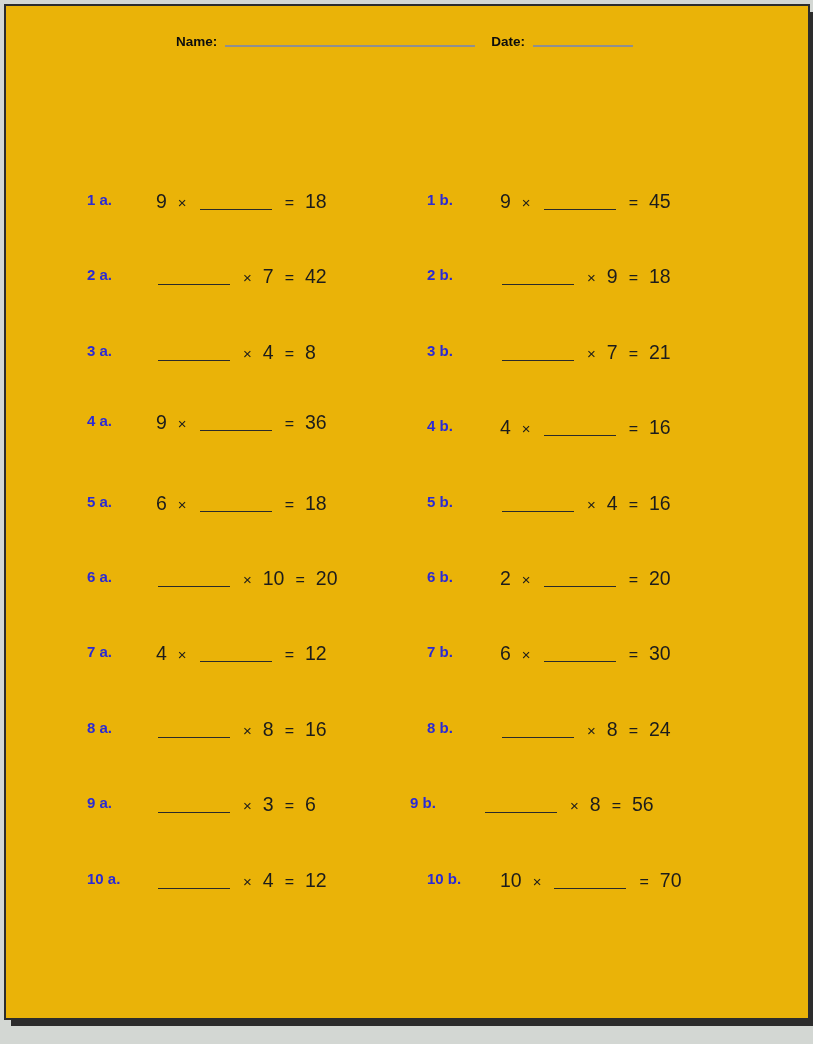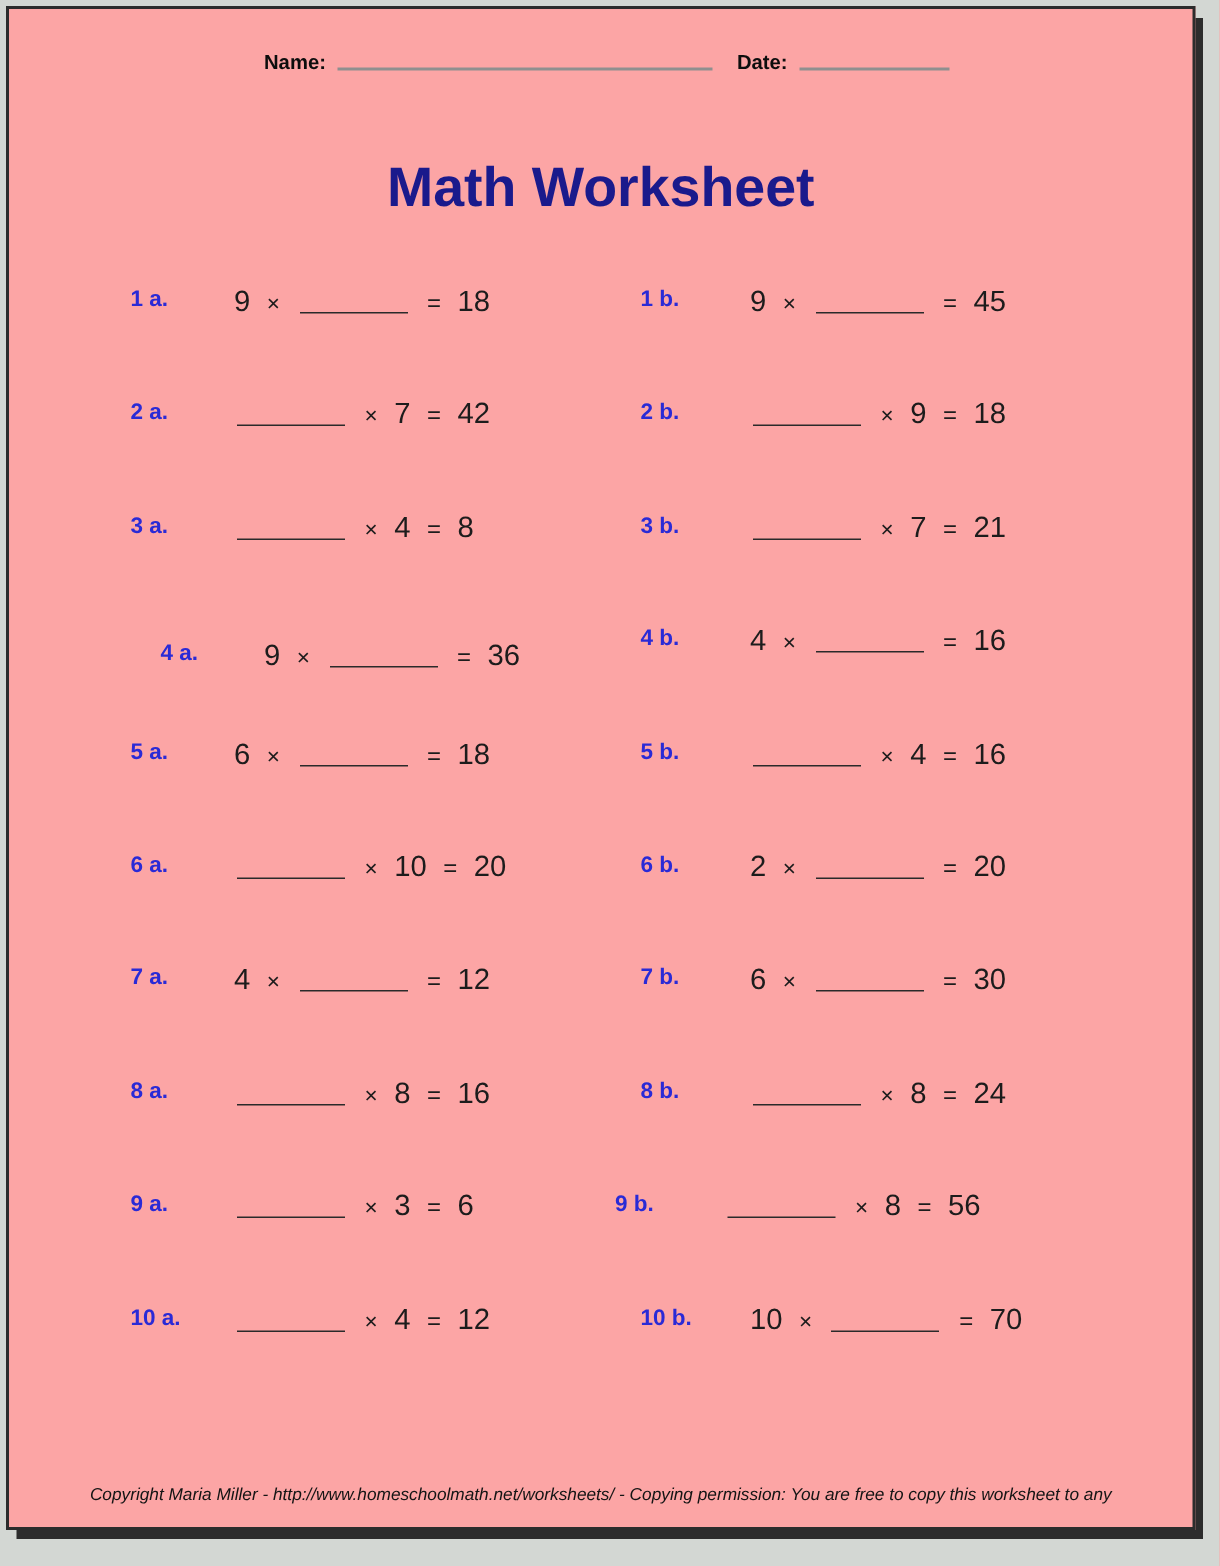--- a/index.html
+++ b/index.html
@@ -6,23 +6,24 @@
   body {
     width:813px; height:1044px;
     background:#d3d7d3;
     position:relative;
     overflow:hidden;
     font-family:"Liberation Sans", sans-serif;
   }
   .page {
     position:absolute; left:4px; top:4px;
     width:789px; height:1012px;
-    background:#fca5a5;
+    background:#eab308;
     border:2px solid #2c2c2c;
     box-shadow:6px 7px 0 -1px #2c2c2c;
+    padding-left:13px;
   }
   .header-row {
     position:absolute; left:170px; top:28px;
     display:flex; align-items:flex-end;
   }
   .field-label { font-weight:bold; font-size:13.5px; color:#0d0d0d; }
   .date-label { margin-left:16px; }
   .write-line {
     display:inline-block; height:1px;
     border-bottom:2px solid #8f8f8f;
@@ -72,21 +73,20 @@
 
 <div class="page">
 
   <div class="header-row">
     <span class="field-label">Name:</span>
     <span class="write-line name-line"></span>
     <span class="field-label date-label">Date:</span>
     <span class="write-line date-line"></span>
   </div>
 
-  <div class="title">Math Worksheet</div>
 
   <div class="problems-grid">
       <div class="problem" style="top: 182px; left: 81px;">
     <span class="plabel">1 a.</span>
     <span class="equation" style="left: 69px;">
           <span class="num">9</span>
           <span class="times">×</span>
           <span class="blank"></span>
           <span class="equals">=</span>
           <span class="num">18</span>
@@ -135,21 +135,21 @@
       <div class="problem" style="top: 332.8px; left: 421px;">
     <span class="plabel">3 b.</span>
     <span class="equation" style="left: 73px;">
           <span class="blank"></span>
           <span class="times">×</span>
           <span class="num">7</span>
           <span class="equals">=</span>
           <span class="num">21</span>
         </span>
   </div>
-      <div class="problem" style="top: 418px; left: 81px; margin-left: 20px;">
+      <div class="problem" style="top: 403px; left: 81px;">
     <span class="plabel">4 a.</span>
     <span class="equation" style="left: 69px;">
           <span class="num">9</span>
           <span class="times">×</span>
           <span class="blank"></span>
           <span class="equals">=</span>
           <span class="num">36</span>
         </span>
   </div>
       <div class="problem" style="top: 408.2px; left: 421px;">
@@ -278,16 +278,15 @@
           <span class="num">10</span>
           <span class="times">×</span>
           <span class="blank"></span>
           <span class="equals">=</span>
           <span class="num">70</span>
         </span>
   </div>
     </div>
 
   <div class="footer">
-    <div>Copyright Maria Miller - http://www.homeschoolmath.net/worksheets/ - Copying permission: You are free to copy this worksheet to any</div>
   </div>
 
 </div>
 
 </body></html>

